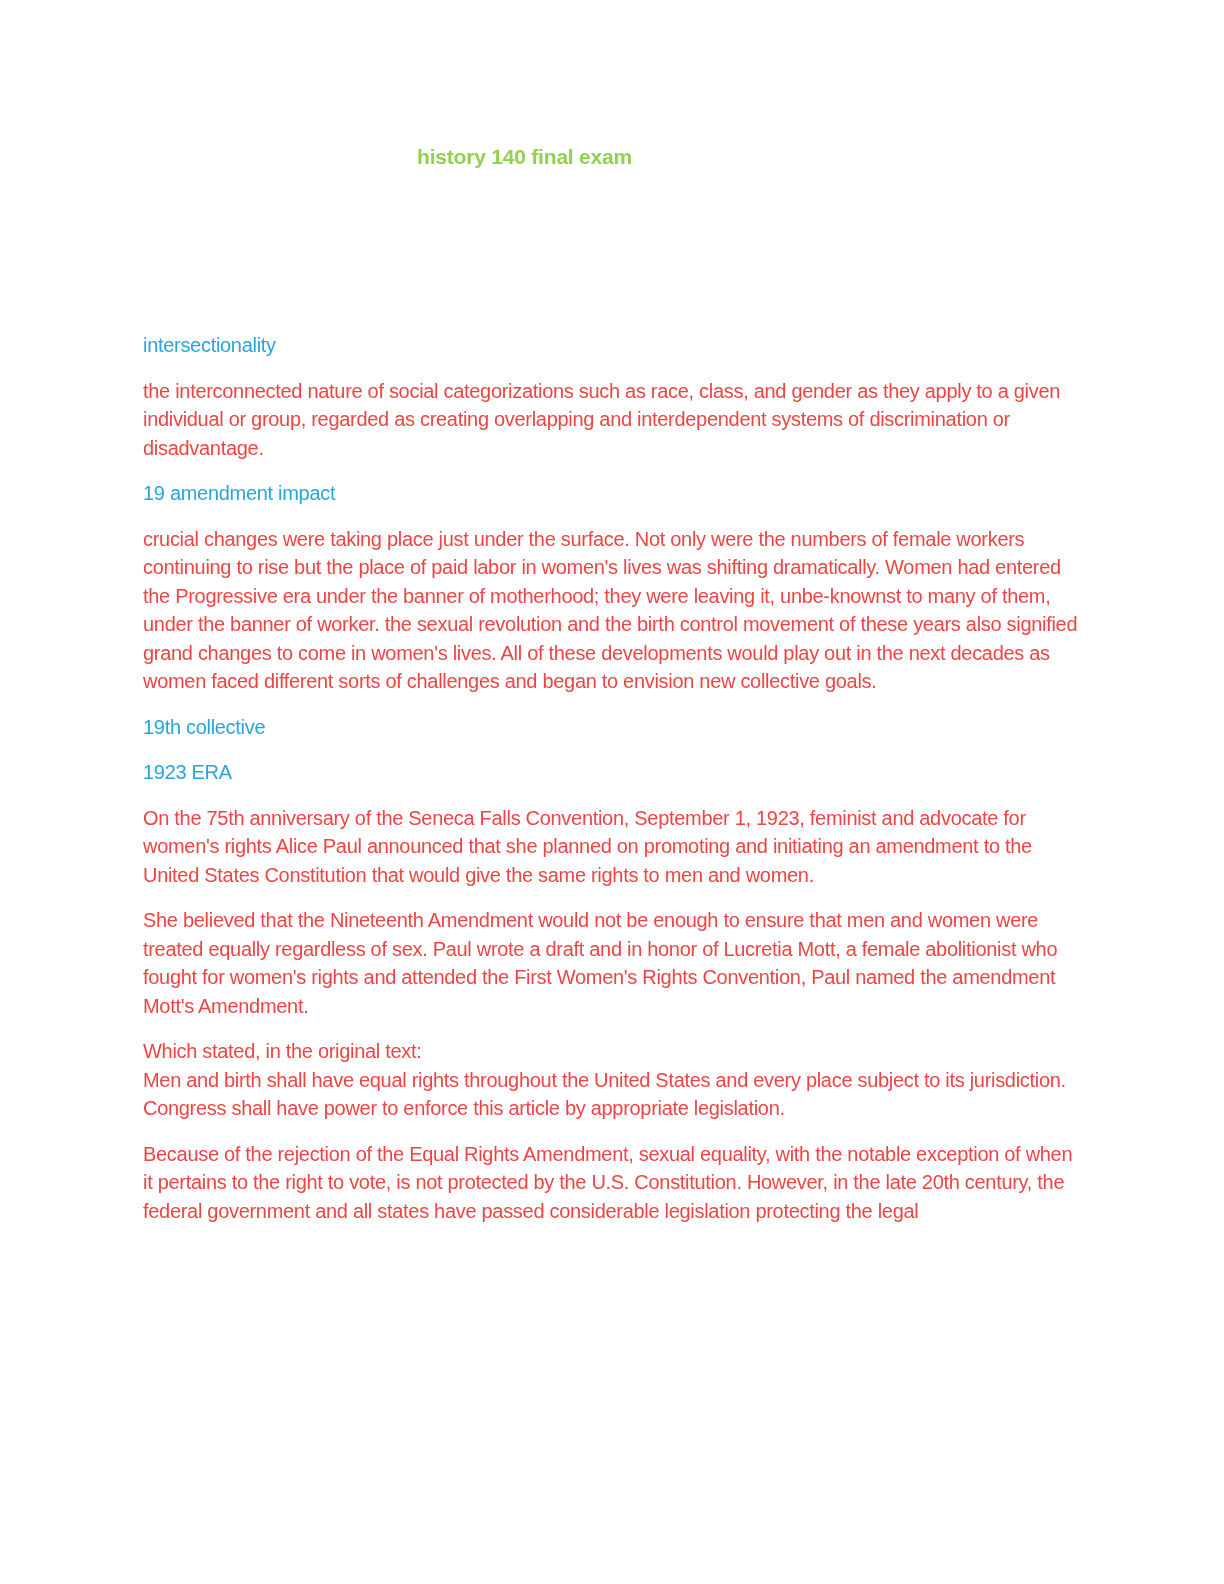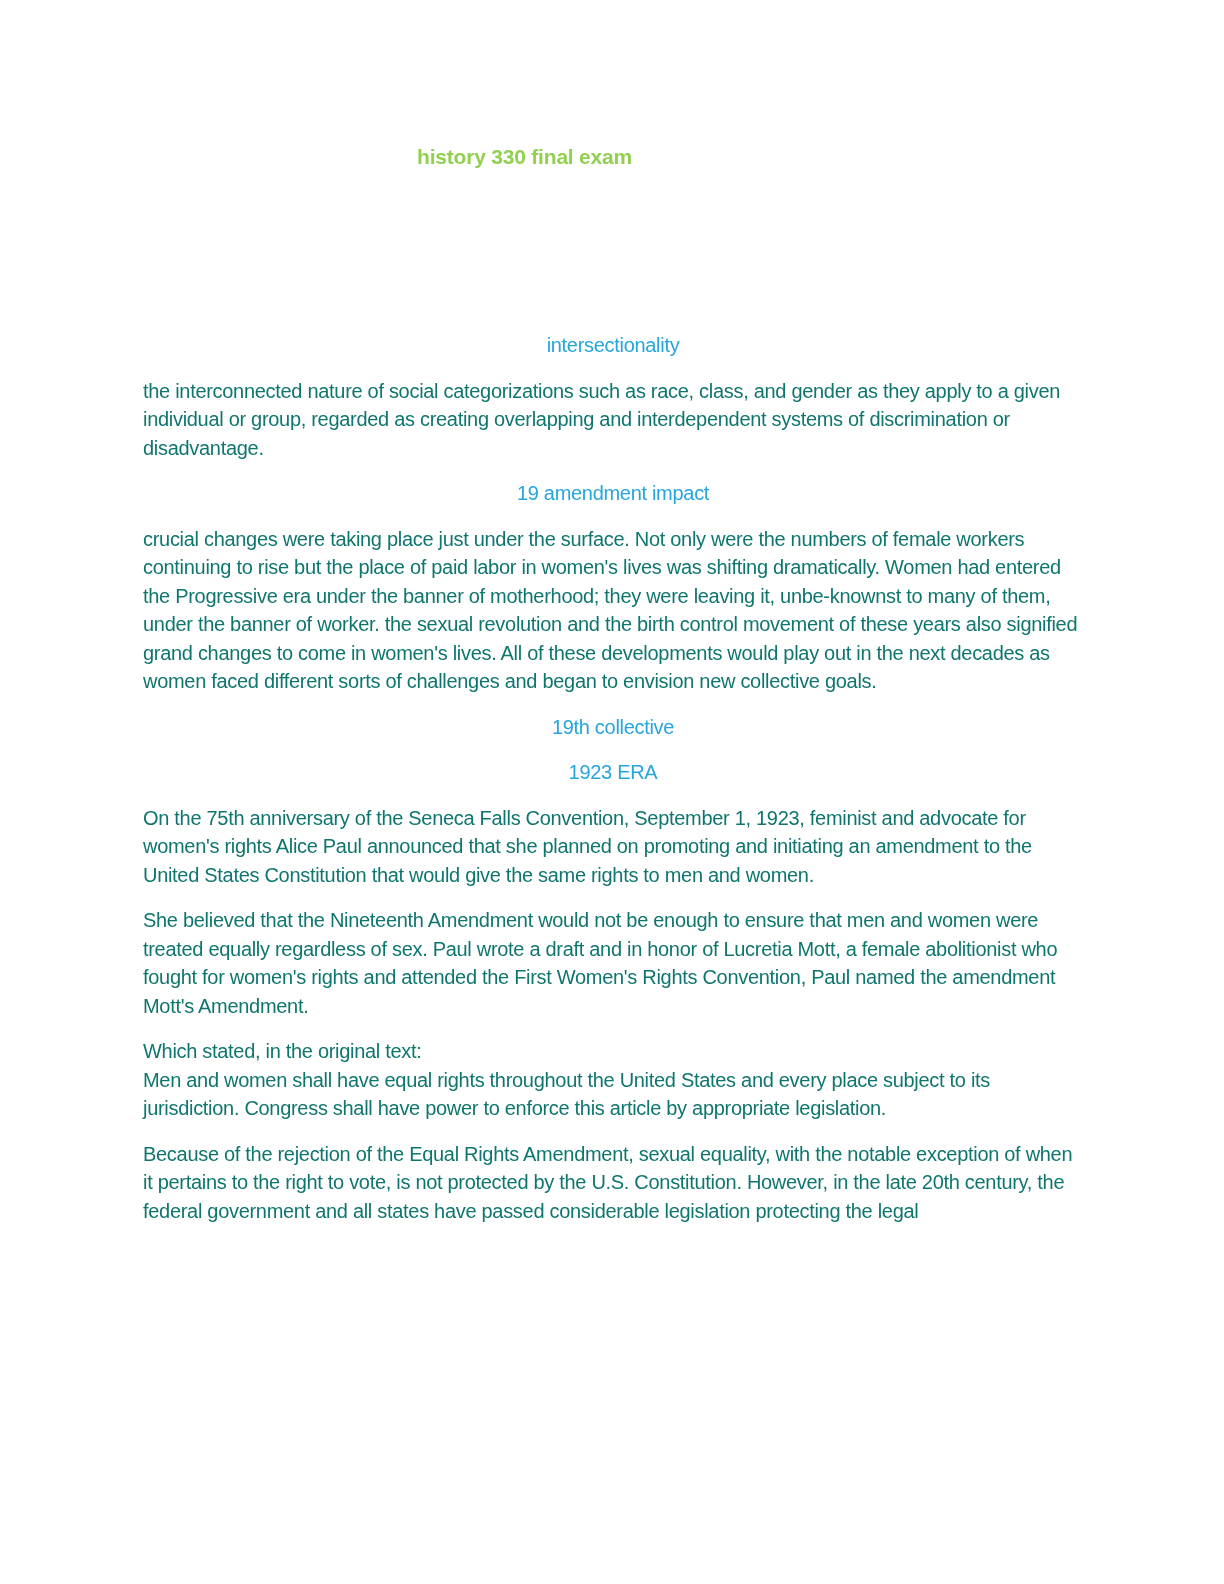--- a/index.html
+++ b/index.html
@@ -35,38 +35,37 @@
     color: #92D050;
   }
   .sec { margin: 0; padding: 0; }
   .heading {
     margin: 0 0 17px 0;
     font-size: 20px;
     line-height: 28.5px;
     font-weight: normal;
     letter-spacing: -0.3px;
     color: #27A5DD;
-    text-align: center;
   }
   .body {
     margin: 0 0 17px 0;
     font-size: 20px;
     line-height: 28.5px;
     letter-spacing: -0.3px;
-    color: #0f766e;
+    color: #ef4444;
   }
   .gap { }
 </style>
 </head>
 <body>
 
 <div class="page">
   <div class="doc">
 
-    <h1 class="doc-title">history 330 final exam</h1>
+    <h1 class="doc-title">history 140 final exam</h1>
 
     <section class="sec">
       <h2 class="heading">intersectionality</h2>
       <p class="body">the interconnected nature of social categorizations such as race, class, and gender as they apply to a given individual or group, regarded as creating overlapping and interdependent systems of discrimination or disadvantage.</p>
     </section>
 
     <section class="sec">
       <h2 class="heading">19 amendment impact</h2>
       <p class="body">crucial changes were taking place just under the surface. Not only were the numbers of female workers continuing to rise but the place of paid labor in women's lives was shifting dramatically. Women had entered the Progressive era under the banner of motherhood; they were leaving it, unbe-knownst to many of them, under the banner of worker. the sexual revolution and the birth control movement of these years also signified grand changes to come in women's lives. All of these developments would play out in the next decades as women faced different sorts of challenges and began to envision new collective goals.</p>
     </section>
@@ -74,21 +73,21 @@
     <section class="sec">
       <h2 class="heading">19th collective</h2>
     </section>
 
     <section class="sec">
       <h2 class="heading">1923 ERA</h2>
       <p class="body">On the 75th anniversary of the Seneca Falls Convention, September 1, 1923, feminist and advocate for women's rights Alice Paul announced that she planned on promoting and initiating an amendment to the United States Constitution that would give the same rights to men and women.</p>
       <p class="body gap">She believed that the Nineteenth Amendment would not be enough to ensure that men and women were treated equally regardless of sex. Paul wrote a draft and in honor of Lucretia Mott, a female abolitionist who fought for women's rights and attended the First Women's Rights Convention, Paul named the amendment Mott's Amendment.</p>
       <p class="body gap">
         <span>Which stated, in the original text:</span><br>
-        <span>Men and women shall have equal rights throughout the United States and every place subject to its jurisdiction. Congress shall have power to enforce this article by appropriate legislation.</span>
+        <span>Men and birth shall have equal rights throughout the United States and every place subject to its jurisdiction. Congress shall have power to enforce this article by appropriate legislation.</span>
       </p>
     </section>
 
     <section class="sec">
       <p class="body">Because of the rejection of the Equal Rights Amendment, sexual equality, with the notable exception of when it pertains to the right to vote, is not protected by the U.S. Constitution. However, in the late 20th century, the federal government and all states have passed considerable legislation protecting the legal</p>
     </section>
 
   </div>
 </div>
 

